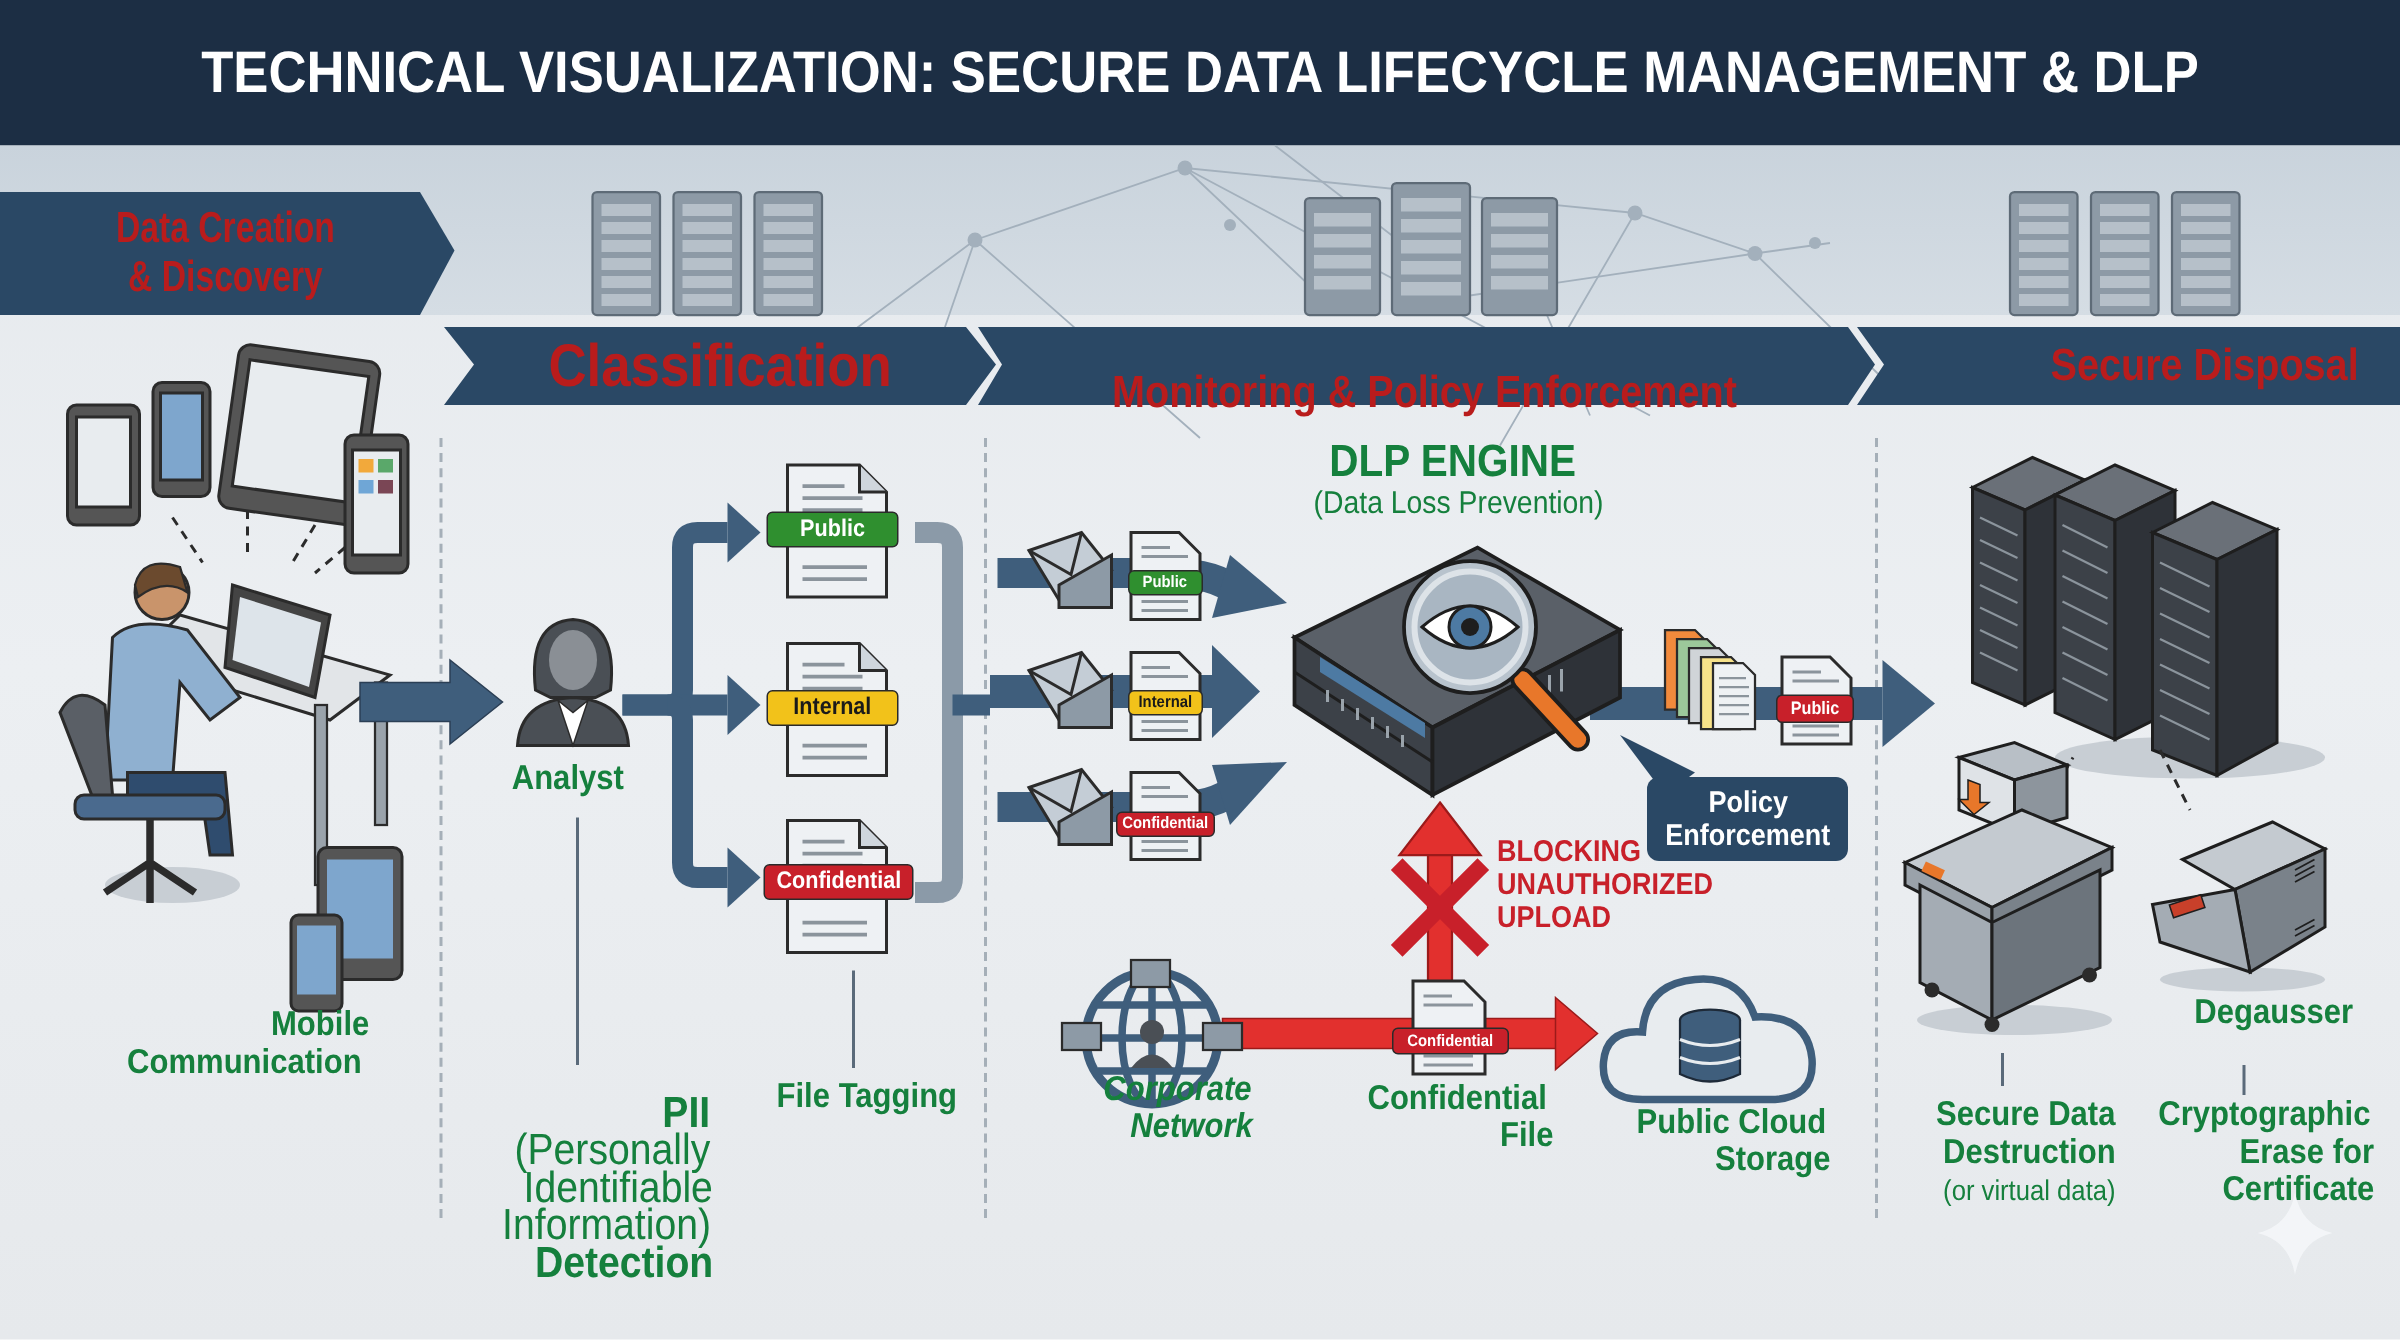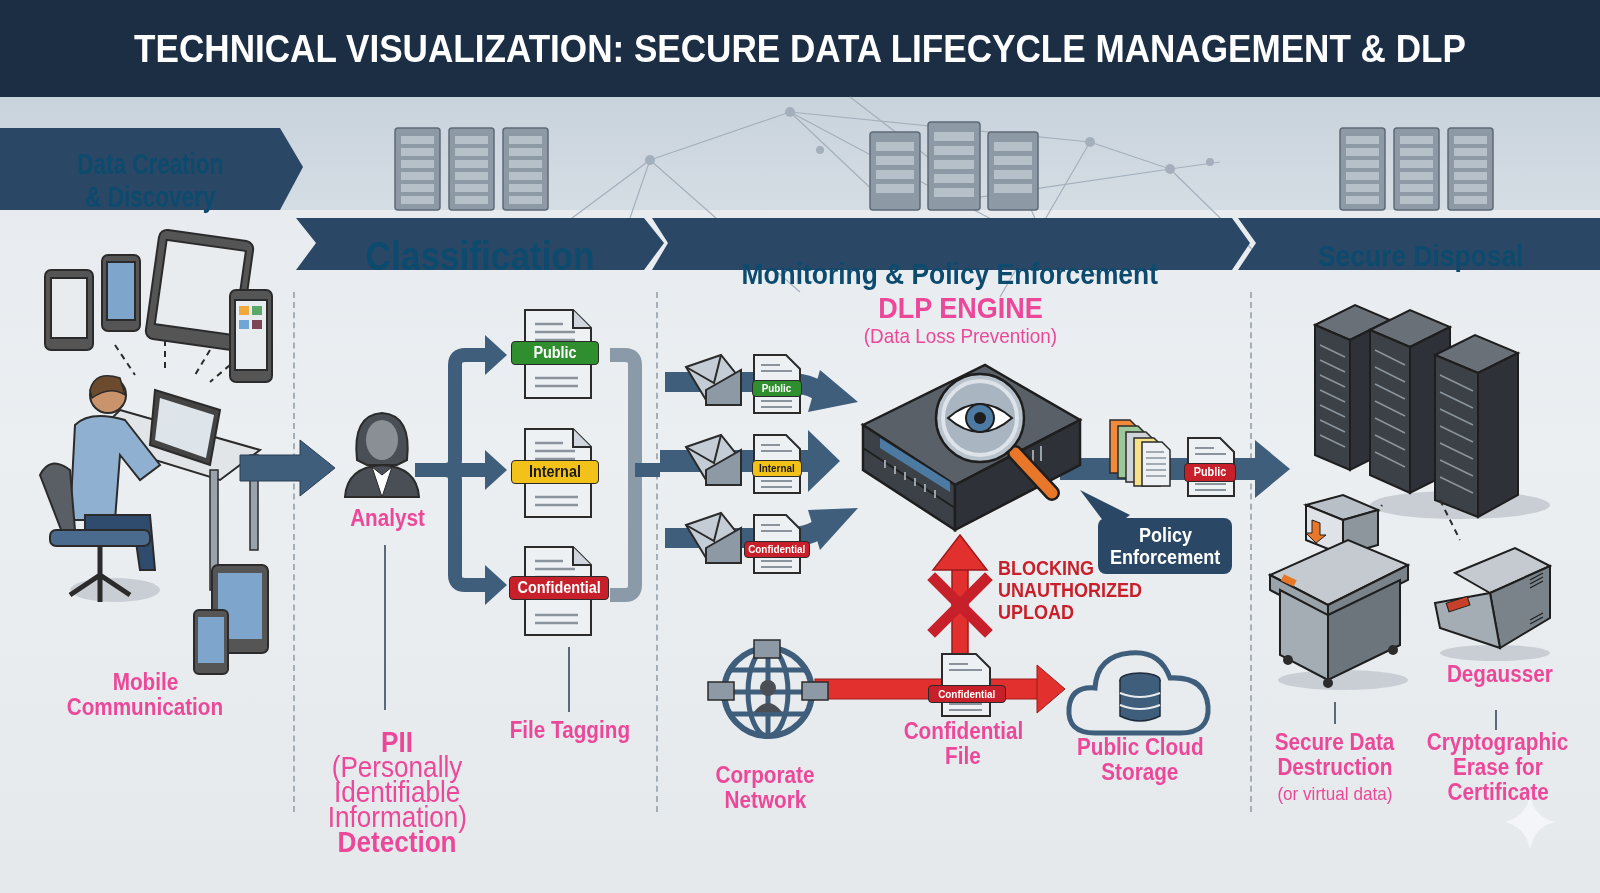--- a/index.html
+++ b/index.html
@@ -6,25 +6,25 @@
   body { width:1600px; height:893px; overflow:hidden; position:relative;
          background: linear-gradient(180deg,#e4e8ec 0%,#eceff2 50%,#e6e9ec 100%);
          font-family:"Liberation Sans", sans-serif; color:#141414; }
   .abs { position:absolute; }
   
   #header { left:0; top:0; width:1600px; height:97px; background:#1c2e44; }
   #header-title { left:0; top:0; width:1600px; height:97px; display:flex; align-items:center; justify-content:center;
     color:#fff; font-weight:bold; font-size:39px; letter-spacing:0px; transform:scaleX(0.9); }
   
   #band { left:0; top:97px; width:1600px; height:113px; background:linear-gradient(180deg,#c9d3dc,#d5dde4); }
-  .stage { position:absolute; background:#2a4865; color:#0c4a6e; font-weight:bold;
-    display:flex; align-items:center; justify-content:center; text-align:center;margin-top:12px; }
+  .stage { position:absolute; background:#2a4865; color:#b91c1c; font-weight:bold;
+    display:flex; align-items:center; justify-content:center; text-align:center; }
   .stage span { display:block; transform:scaleX(0.88); }
   .divider { position:absolute; width:0; border-left:2px dashed #a5afb8; }
-  .lbl { position:absolute; text-align:center; font-weight:bold; font-size:23px; line-height:25px; color:#ec4899; }
+  .lbl { position:absolute; text-align:right; font-weight:bold; font-size:23px; line-height:25px; color:#15803d; }
   .lbl .sc { display:inline-block; transform:scaleX(0.9); }
   .light { font-weight:normal; }
   .tag { position:absolute; border-radius:4px; color:#ffffff; font-weight:bold; text-align:center; border:1.5px solid #2a2a2a; }
   .tag span { display:inline-block; transform:scaleX(0.9); }
   svg { position:absolute; overflow:visible; }
 </style>
 </head>
 <body>
 
 <div id="header" class="abs"></div>
@@ -134,21 +134,21 @@
       <span>Data Creation</span>
       <span>&amp; Discovery</span>
     </span>
 </div>
 <div class="stage" style="left:316px;top:218px;width:328px;height:52px;background:transparent;font-size:40px;">
   <span>Classification</span>
 </div>
 <div class="stage" style="left:668px;top:236px;width:564px;height:52px;background:transparent;font-size:30px;">
   <span>Monitoring &amp; Policy Enforcement</span>
 </div>
-<div class="stage" style="left:1256px;top:218px;width:330px;height:52px;background:transparent;font-size:30px;">
+<div class="stage" style="left:1256px;top:218px;width:330px;height:52px;background:transparent;font-size:30px;justify-content:flex-end;">
   <span>Secure Disposal</span>
 </div>
 
 <div class="divider" style="left:293px;top:292px;height:520px;"></div>
 <div class="divider" style="left:656px;top:292px;height:520px;"></div>
 <div class="divider" style="left:1250px;top:292px;height:520px;"></div>
 
 <svg style="left:40px;top:230px" width="240" height="160">
   <g stroke="#2b2b2b" stroke-width="2">
     <rect x="5" y="40" width="48" height="80" rx="6" fill="#555"></rect>
@@ -202,21 +202,21 @@
 <svg style="left:240px;top:440px" width="100" height="60">
   <polygon points="0,15 60,15 60,0 95,28 60,56 60,41 0,41" fill="#3f5e7c" stroke="#2b3f55" stroke-width="1"></polygon>
 </svg>
 
 <svg style="left:342px;top:405px" width="80" height="95">
   <path d="M15,55 Q10,10 40,8 Q70,10 65,55 L55,60 L25,60Z" fill="#4a4f55" stroke="#2b2b2b" stroke-width="2"></path>
   <ellipse cx="40" cy="35" rx="16" ry="20" fill="#8a8f95"></ellipse>
   <path d="M3,92 Q5,62 40,60 Q75,62 77,92Z" fill="#4a4f55" stroke="#2b2b2b" stroke-width="2"></path>
   <polygon points="30,62 40,92 50,62 40,70" fill="#fff" stroke="#2b2b2b" stroke-width="1"></polygon>
 </svg>
-<div class="lbl" style="left:338px;top:506px;width:100px;"><span class="sc">Analyst</span></div>
+<div class="lbl" style="left:320px;top:506px;width:100px;"><span class="sc">Analyst</span></div>
 <div class="abs" style="left:384px;top:545px;width:2px;height:165px;background:#5a6a7a;"></div>
 
 <svg style="left:415px;top:320px" width="100" height="300">
   <path d="M0,150 L30,150 Q40,150 40,140 L40,45 Q40,35 50,35 L70,35" fill="none" stroke="#3f5e7c" stroke-width="14"></path>
   <path d="M0,150 L70,150" fill="none" stroke="#3f5e7c" stroke-width="14"></path>
   <path d="M30,150 Q40,150 40,160 L40,255 Q40,265 50,265 L70,265" fill="none" stroke="#3f5e7c" stroke-width="14"></path>
   <polygon points="70,15 92,35 70,55" fill="#3f5e7c"></polygon>
   <polygon points="70,130 92,150 70,170" fill="#3f5e7c"></polygon>
   <polygon points="70,245 92,265 70,285" fill="#3f5e7c"></polygon>
 </svg>
@@ -401,21 +401,21 @@
       <path d="M9,12 L28,12 M9,18 L42,18 M9,52 L42,52 M9,58 L42,58"></path>
     </g>
   </svg>
 <div class="tag" style="left:928px;top:685px;width:76px;height:16px;background:#c8202a;font-size:11px;line-height:16px;"><span>Confidential</span></div>
 <svg style="left:1065px;top:638px" width="150" height="100">
   <path d="M30,95 Q2,95 4,70 Q6,48 30,50 Q32,18 65,15 Q95,12 105,40 Q140,38 143,68 Q145,95 115,95Z" fill="#e8ecef" stroke="#3f5e7c" stroke-width="5"></path>
   <ellipse cx="75" cy="42" rx="20" ry="7" fill="#3f5e7c" stroke="#1e2a38" stroke-width="1.5"></ellipse>
   <path d="M55,42 L55,78 Q75,88 95,78 L95,42" fill="#3f5e7c" stroke="#1e2a38" stroke-width="1.5"></path>
   <path d="M55,55 Q75,63 95,55 M55,67 Q75,75 95,67" stroke="#e8ecef" stroke-width="2" fill="none"></path>
 </svg>
-<div class="lbl" style="left:690px;top:763px;width:150px;"><span class="sc">Corporate</span><br><span class="sc">Network</span></div>
+<div class="lbl" style="left:690px;top:713px;width:150px;font-style:italic;"><span class="sc">Corporate</span><br><span class="sc">Network</span></div>
 <div class="lbl" style="left:888px;top:719px;width:150px;"><span class="sc">Confidential</span><br><span class="sc">File</span></div>
 <div class="lbl" style="left:1055px;top:735px;width:170px;"><span class="sc">Public Cloud</span><br><span class="sc">Storage</span></div>
 
 <svg style="left:1310px;top:295px" width="240" height="230">
   <ellipse cx="150" cy="210" rx="90" ry="14" fill="#c8ced4"></ellipse>
   <g stroke="#1e1e1e" stroke-width="2">
     <polygon points="5,30 45,10 80,25 40,45" fill="#6a7078"></polygon>
       <polygon points="5,30 40,45 40,175 5,160" fill="#3c4148"></polygon>
       <polygon points="40,45 80,25 80,155 40,175" fill="#2e3238"></polygon>
     <polygon points="60,35 100,15 140,32 100,52" fill="#6a7078"></polygon>

